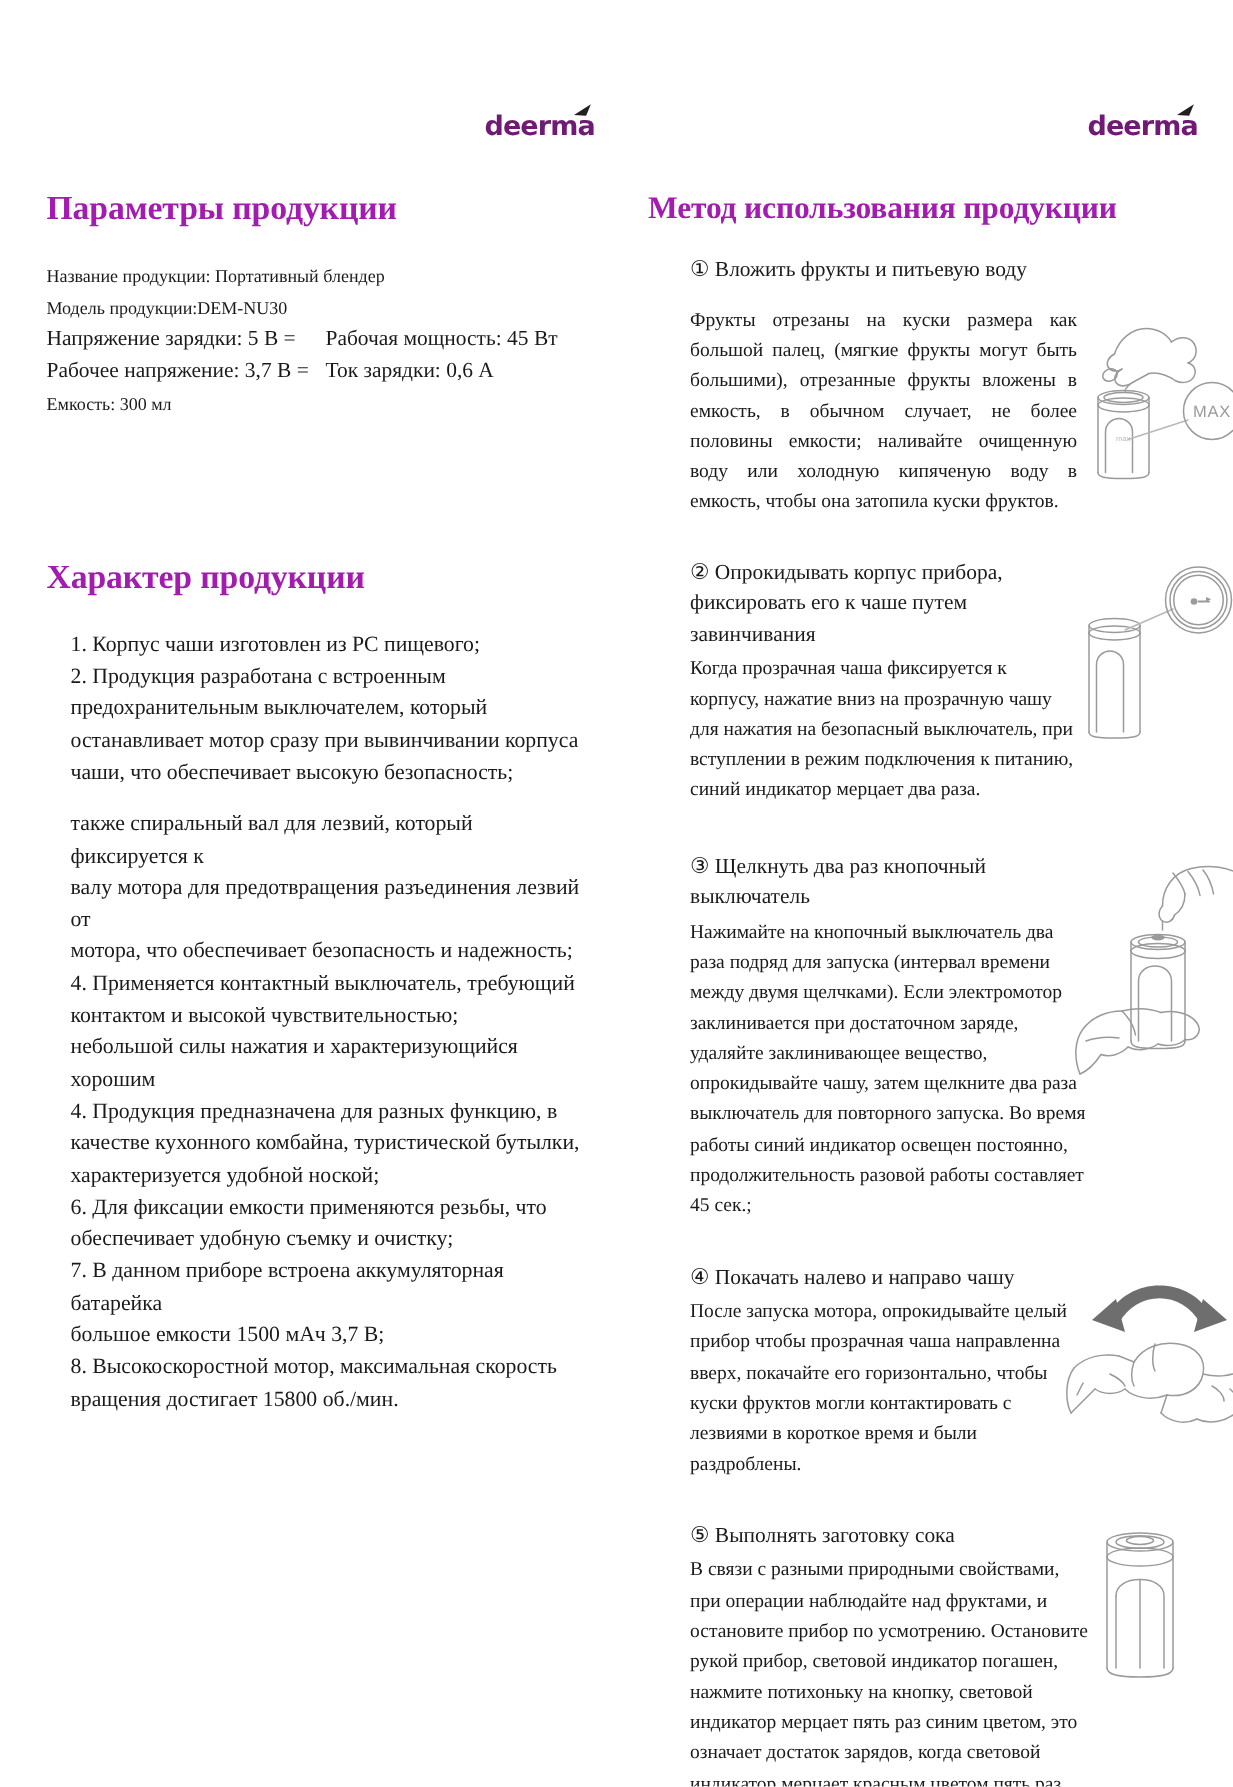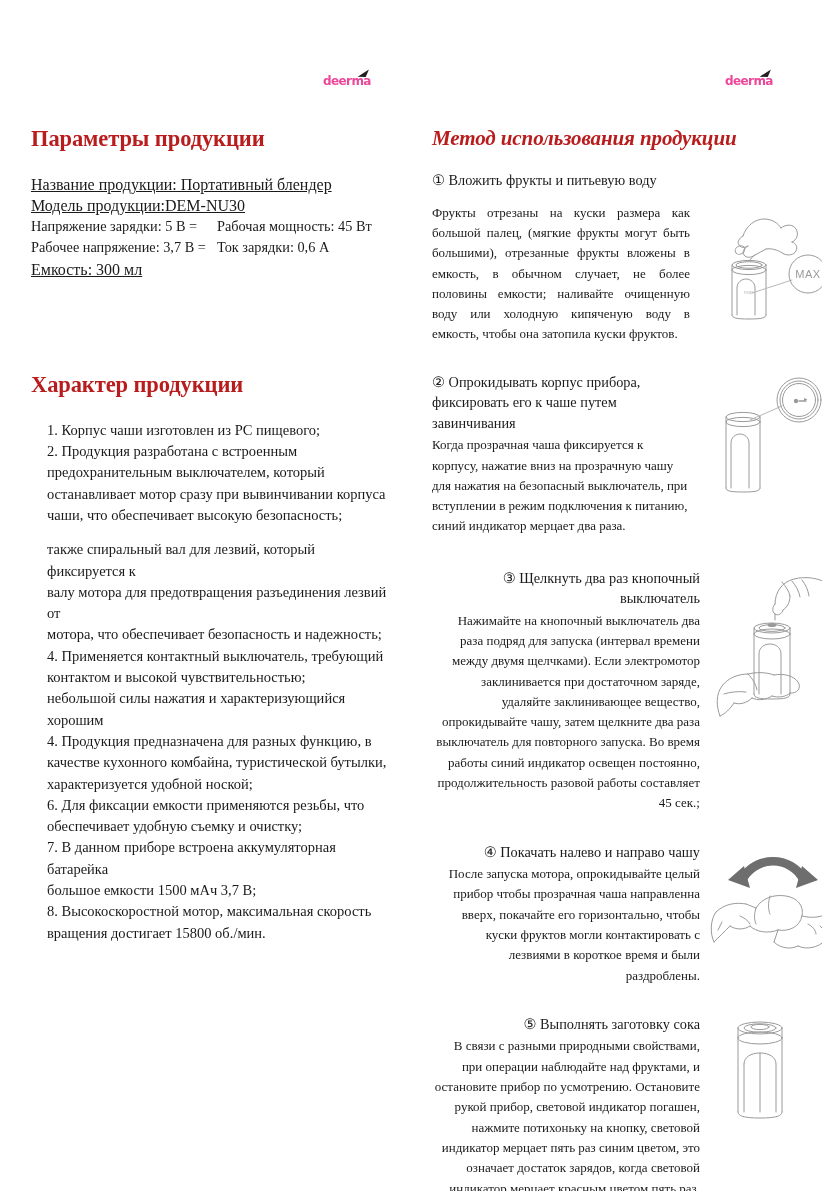--- a/index.html
+++ b/index.html
@@ -19,23 +19,23 @@
   .page {
     position: absolute;
     inset: 0;
   }
 
   
   .logo {
     position: absolute;
     font-family: "DejaVu Sans", sans-serif;
     font-weight: 700;
-    font-size: 12px;
+    font-size: 18px;
     letter-spacing: -0.6px;
-    color: #ec4899;
+    color: #701a75;
     white-space: nowrap;
   }
   .logo .swoosh {
     position: absolute;
     right: 1px;
     top: -5px;
     width: 13px;
     height: 9px;
   }
   #logo-center { left: 323px; top: 74px; }
@@ -55,33 +55,31 @@
     width: 358px;
   }
 
   h1.section-title {
     font-family: "Liberation Serif", serif;
     font-weight: bold;
     font-size: 22.5px;
     line-height: 1.15;
     margin: 0 0 22px 0;
     letter-spacing: -0.1px;
-    color: #b91c1c;
+    color: #a21caf;
   }
   h1.section-title.right-title {
     font-size: 21px;
     margin-bottom: 20px;
-    font-style: italic;
   }
 
   .spec-line {
-    font-size: 16px;
+    font-size: 12px;
     line-height: 21.2px;
     white-space: pre;
-    text-decoration: underline;
   }
   .spec-row {
     display: flex;
     font-size: 14.3px;
     line-height: 21.2px;
   }
   .spec-row .c1 { width: 186px; flex: none; white-space: pre; }
   .spec-row .c2 { white-space: pre; }
 
   .gap-block { height: 92px; }
@@ -90,39 +88,40 @@
     font-size: 14.5px;
     line-height: 21.3px;
     margin-left: 16px;
   }
   .feature-gap { height: 13px; }
 
   
   .step {
     position: relative;
     margin-bottom: 8px;
+    margin-left: 28px;
   }
   .step-head {
     font-size: 14.3px;
     line-height: 20.5px;
     margin-bottom: 2px;
   }
   .step-head .circnum {
     font-size: 14.5px;
   }
   .step-body {
     font-size: 13px;
     line-height: 20.3px;
   }
   .step-body.justified {
     text-align: justify;
     text-justify: inter-word;
   }
   .txt-narrow { width: 258px; }
-  .txt-wide   { width: 268px; text-align: right; }
+  .txt-wide   { width: 268px; }
 
   .art {
     position: absolute;
     right: -42px;
   }
 
   .art svg { display: block; }
 
   
   #step-1 { margin-bottom: 0; }

